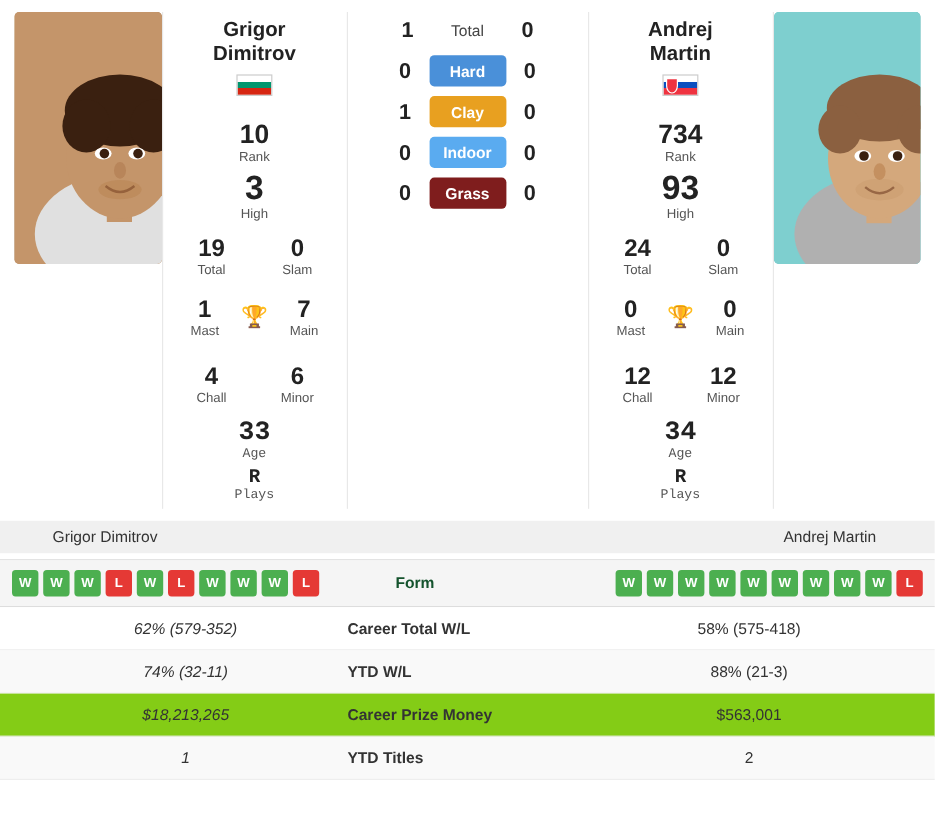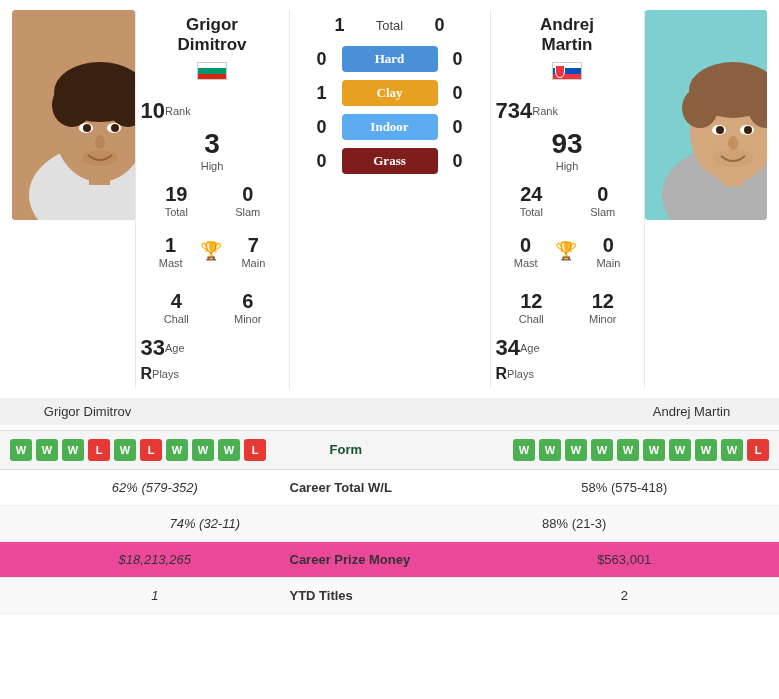--- a/index.html
+++ b/index.html
@@ -82,20 +82,21 @@
     }
 
     .stat-label {
       font-size: 11px;
       color: #555;
       text-align: center;
     }
 
     .stat-rank {
       display: flex;
+      flex-direction: column;
       align-items: center;
       margin-top: 6px;
       width: 100%;
     }
 
     .rank-value {
       font-size: 22px;
       font-weight: bold;
       color: #222;
     }
@@ -133,24 +134,25 @@
     }
 
     .trophy-icon {
       text-align: center;
       font-size: 18px;
       color: #d4a843;
     }
 
     .age-plays-group {
       display: flex;
-      flex-direction: row;
+      flex-direction: column;
       align-items: center;
       margin-top: 4px;
       width: 100%;
+      font-family: Liberation Mono, monospace;
     }
 
     .age-value {
       font-size: 22px;
       font-weight: bold;
       color: #222;
     }
 
     .age-label {
       font-size: 11px;
@@ -195,30 +197,29 @@
     .surface-row {
       display: flex;
       align-items: center;
       gap: 10px;
       margin-bottom: 8px;
       width: 100%;
       justify-content: center;
     }
 
     .surface-badge {
-      width: 96px;
+      width: 64px;
       height: 26px;
       border-radius: 4px;
       display: flex;
       align-items: center;
       justify-content: center;
       font-size: 13px;
       font-weight: bold;
       color: #fff;
-      font-family: Liberation Serif, serif;
     }
 
     .badge-hard { background: #4a90d9; }
     .badge-clay { background: #e8a020; }
     .badge-indoor { background: #5aabf0; }
     .badge-grass { background: #7f1d1d; }
 
     
     .bottom-section {
       border-top: 1px solid #ddd;
@@ -596,24 +597,25 @@
     </div>
 
     <div class="stats-row" style="background:#fff;">
       <div class="stats-value-left">62% (579-352)</div>
       <div class="stats-center-label" style="font-weight:bold;">Career Total W/L</div>
       <div class="stats-value-right">58% (575-418)</div>
     </div>
 
     <div class="stats-row" style="background:#f9f9f9;">
       <div class="stats-value-left">74% (32-11)</div>
+      <div class="stats-center-label">YTD W/L</div>
       <div class="stats-value-right">88% (21-3)</div>
     </div>
 
-    <div class="stats-row" style="background:#ec4899;">
+    <div class="stats-row" style="background:#84cc16;">
       <div class="stats-value-left">$18,213,265</div>
       <div class="stats-center-label" style="font-weight:bold;">Career Prize Money</div>
       <div class="stats-value-right">$563,001</div>
     </div>
 
     <div class="stats-row" style="background:#f9f9f9;">
       <div class="stats-value-left">1</div>
       <div class="stats-center-label">YTD Titles</div>
       <div class="stats-value-right">2</div>
     </div>

